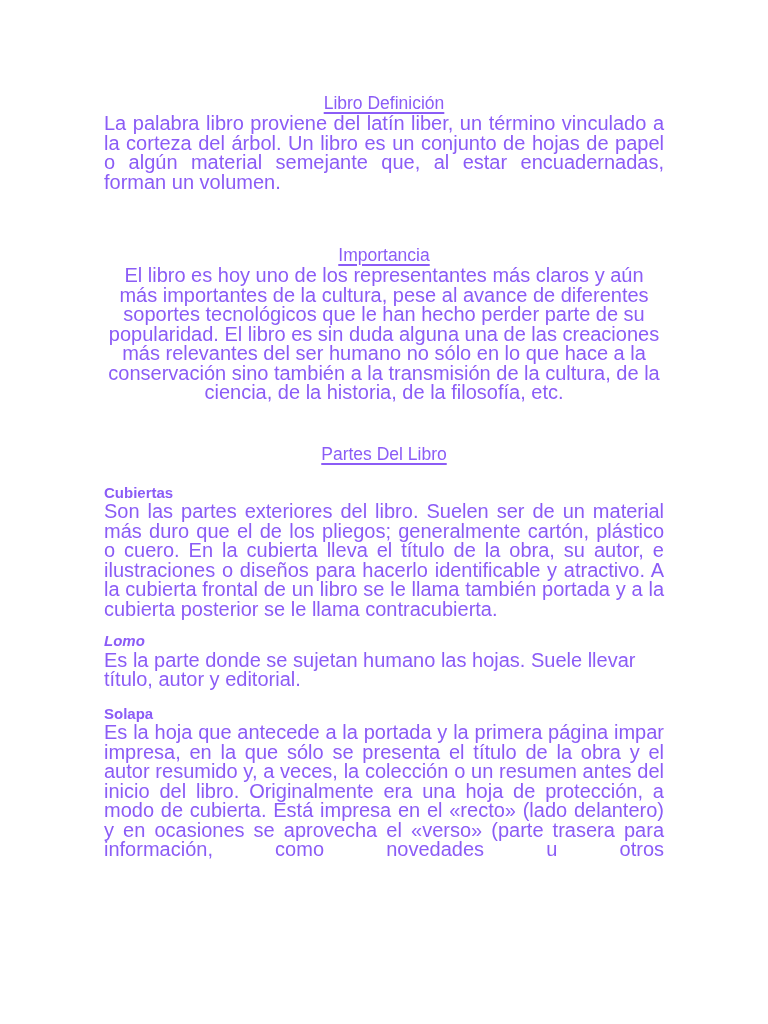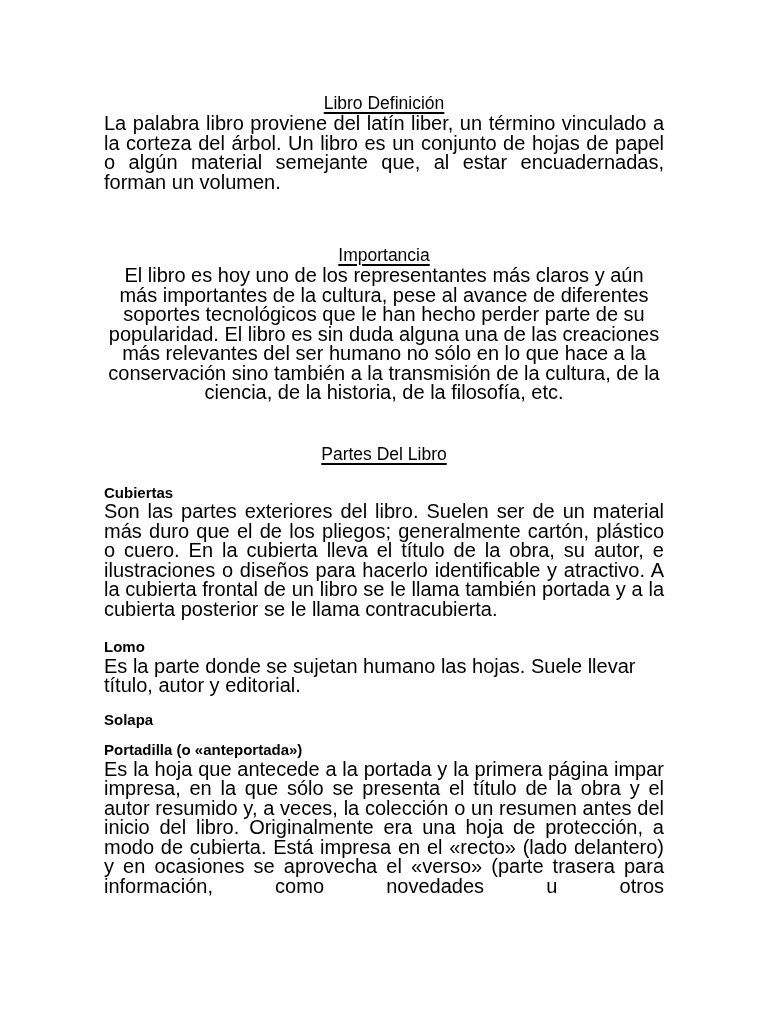--- a/index.html
+++ b/index.html
@@ -11,21 +11,21 @@
     width: 768px;
     height: 1024px;
     overflow: hidden;
   }
   .page {
     box-sizing: border-box;
     width: 768px;
     height: 1024px;
     padding: 92px 104px 0 104px;
     background: #ffffff;
-    color: #000000;
+    color: #8b5cf6;
     font-family: "Liberation Sans", "DejaVu Sans", sans-serif;
   }
   .heading {
     font-size: 17.5px;
     line-height: 22px;
     font-weight: normal;
     text-align: center;
     margin: 0;
   }
   .heading .u {
@@ -50,21 +50,21 @@
   .left    { text-align: left; }
   
   .cutoff  { text-align: justify; text-align-last: justify; }
 
   .mt10 { margin-top: 18px; }
   .mt11 { margin-top: 11px; }
   .mt14 { margin-top: 14px; }
   .mt15 { margin-top: 15px; }
   .mt16 { margin-top: 16px; }
   .mt17 { margin-top: 17px; }
-  .mt18 { margin-top: 18px; }
+  .mt18 { margin-top: 12px; font-style: italic; }
   .mt51 { margin-top: 40px; }
   .mt52 { margin-top: 52px; }
 </style>
 </head>
 <body>
 
 <div class="page">
 
   <div class="heading">
     <span class="u">Libro Definición</span>
@@ -83,16 +83,15 @@
   </div>
 
   <h3 class="sub mt10">Cubiertas</h3>
   <p class="body justify mt16">Son las partes exteriores del libro. Suelen ser de un material más duro que el de los pliegos; generalmente cartón, plástico o cuero. En la cubierta lleva el título de la obra, su autor, e ilustraciones o diseños para hacerlo identificable y atractivo. A la cubierta frontal de un libro se le llama también portada y a la cubierta posterior se le llama contracubierta.</p>
 
   <h3 class="sub mt18">Lomo</h3>
   <p class="body left mt15">Es la parte donde se sujetan humano las hojas. Suele llevar título, autor y editorial.</p>
 
   <h3 class="sub mt14">Solapa</h3>
 
-  <h3 class="sub mt11">Portadilla (o «anteportada»)</h3>
   <p class="body cutoff mt17">Es la hoja que antecede a la portada y la primera página impar impresa, en la que sólo se presenta el título de la obra y el autor resumido y, a veces, la colección o un resumen antes del inicio del libro. Originalmente era una hoja de protección, a modo de cubierta. Está impresa en el «recto» (lado delantero) y en ocasiones se aprovecha el «verso» (parte trasera para información, como novedades u otros</p>
 
 </div>
 
 </body></html>

